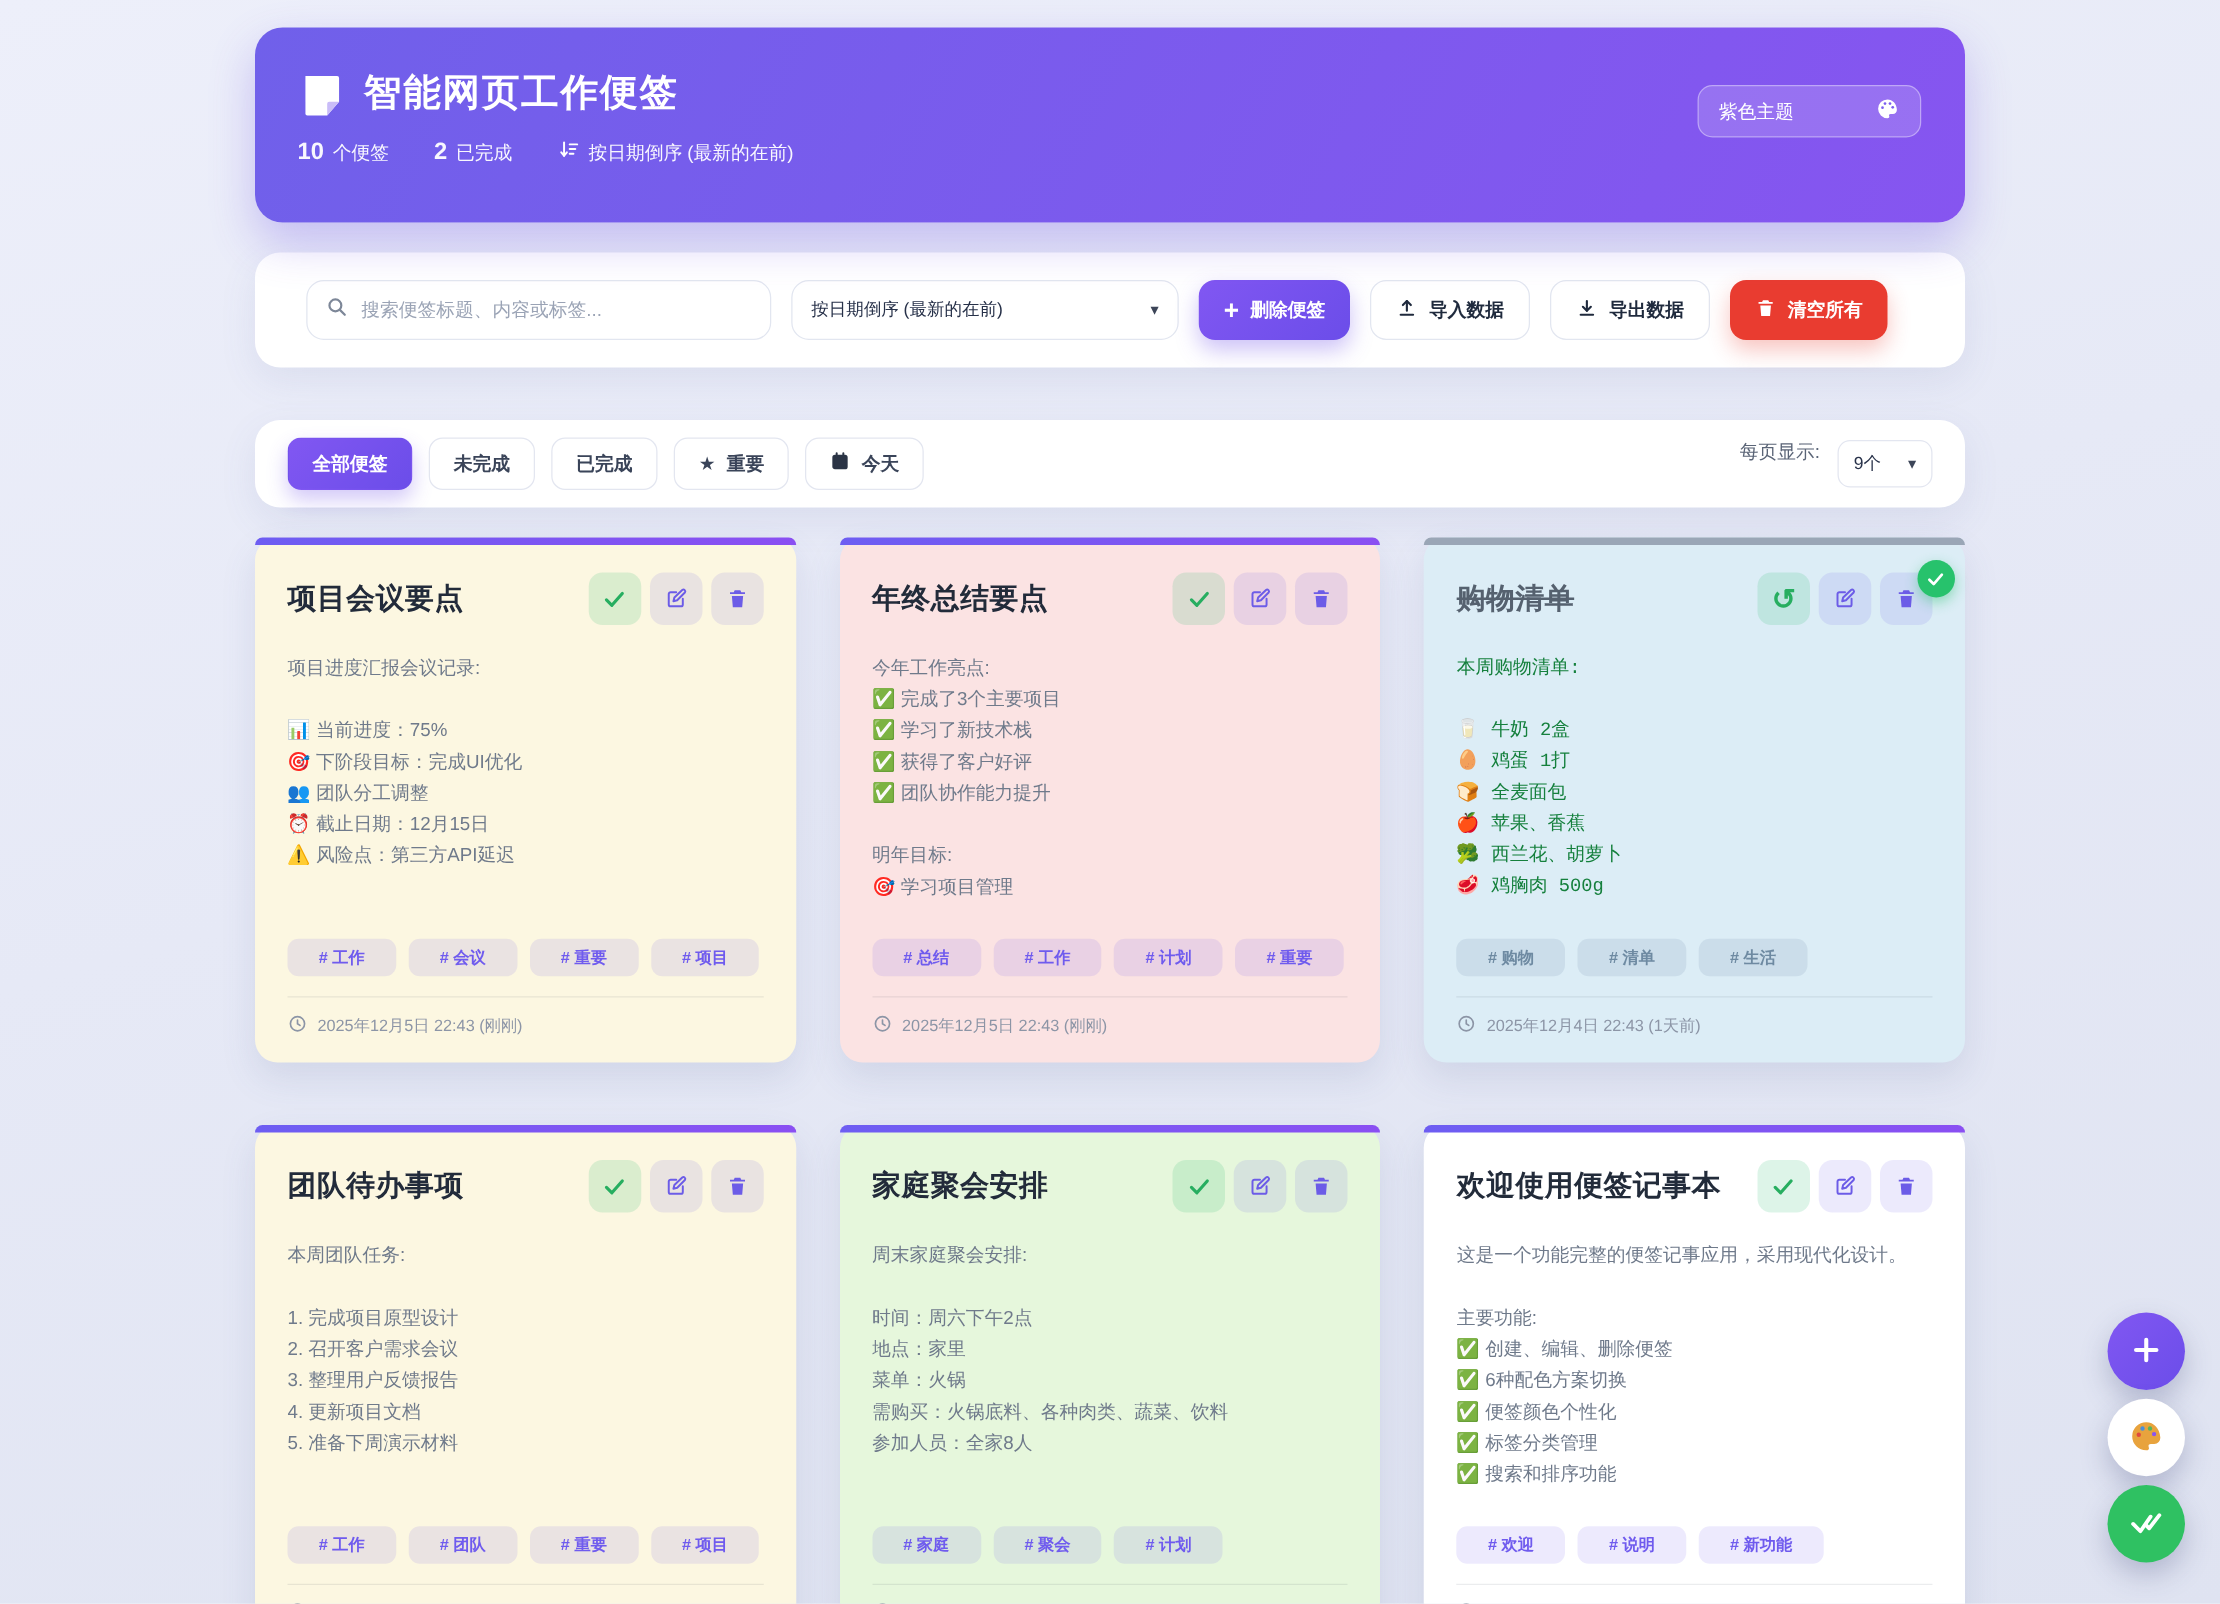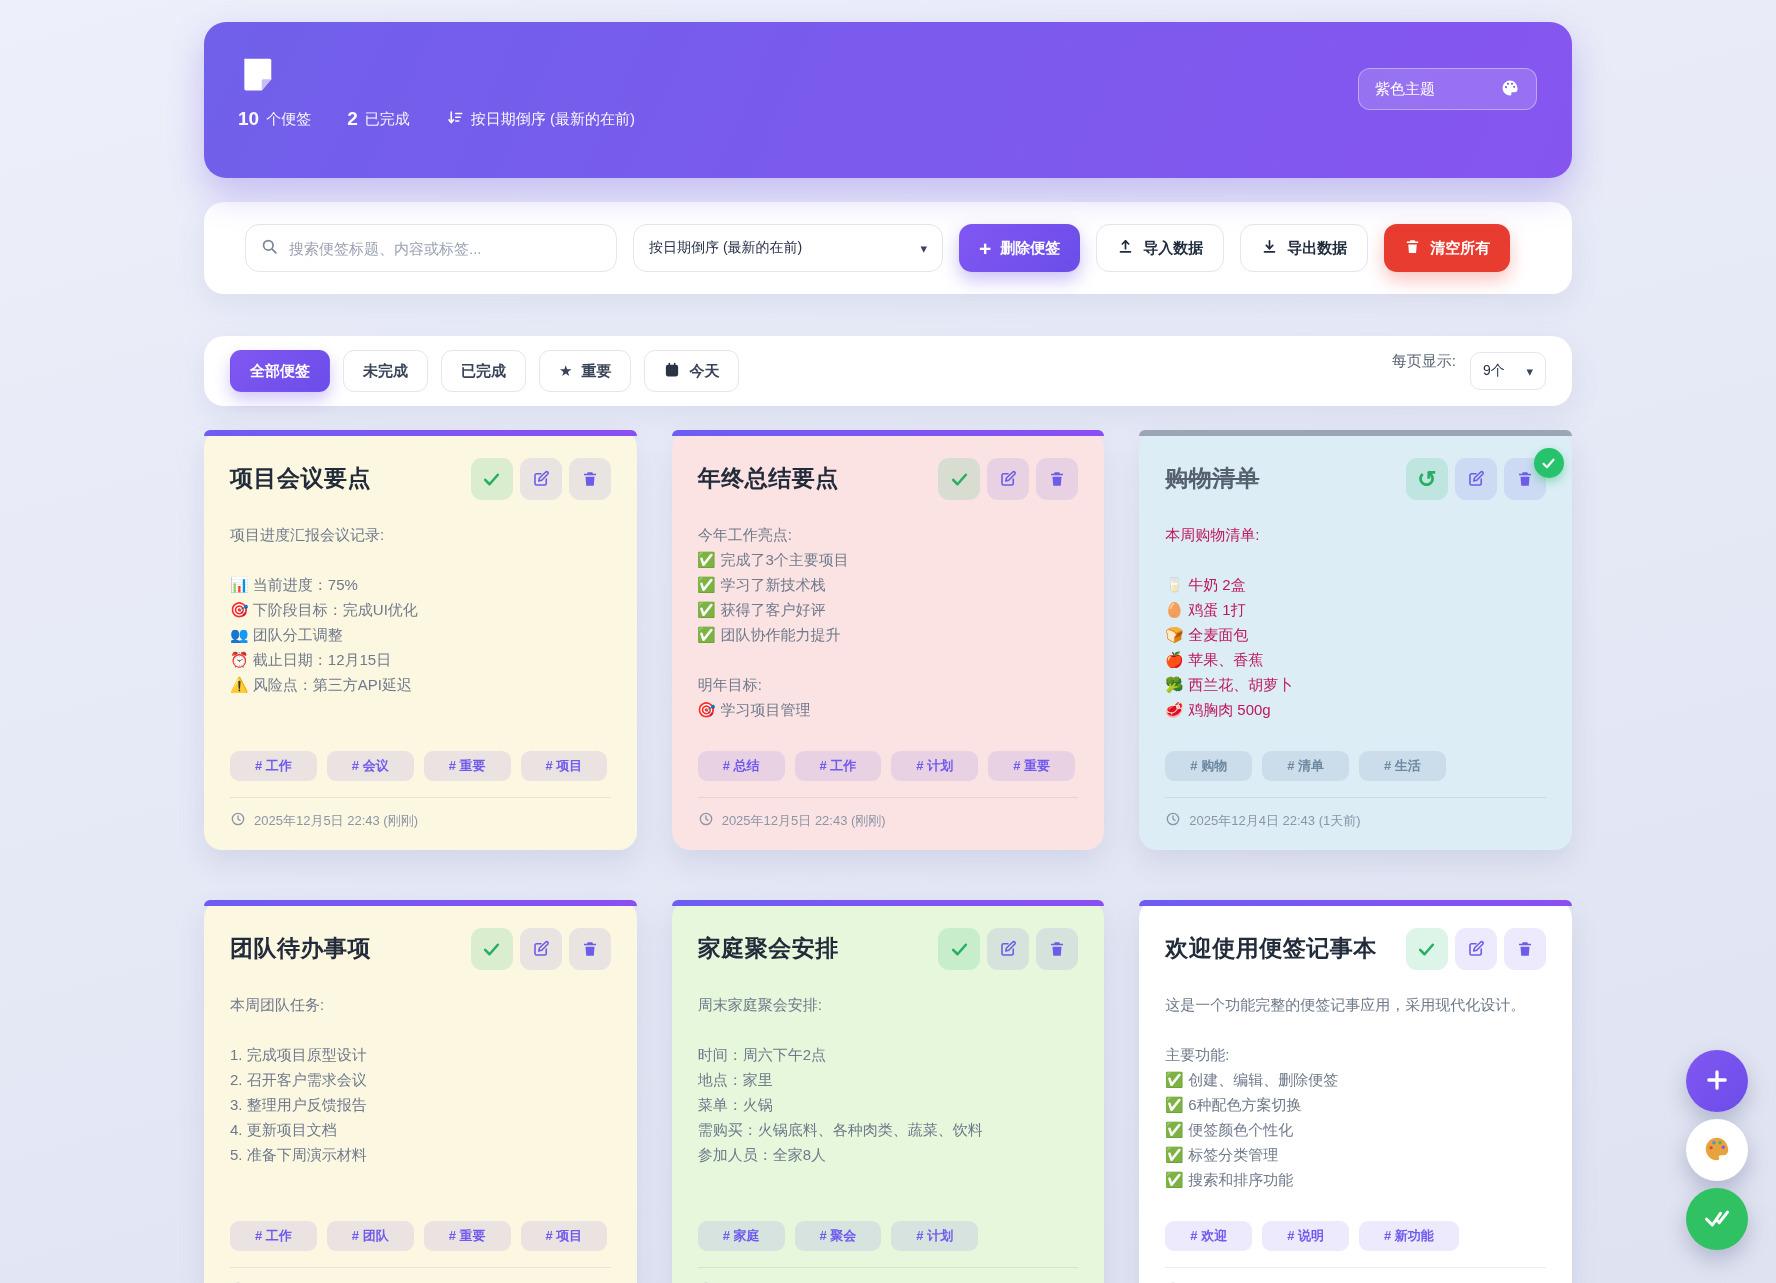--- a/index.html
+++ b/index.html
@@ -75,21 +75,21 @@
   .card-title { font-size:23px; font-weight:bold; color:#222b3a; letter-spacing:.5px; padding-top:5px; }
   .completed .card-title { text-decoration:line-through; color:#55616f; }
   .card-actions { display:flex; gap:7px; }
   .act { width:42px; height:42px; border-radius:11px; border:0; display:flex; align-items:center;
     justify-content:center; cursor:pointer; }
   .act.check,.act.undo { background:rgba(46,184,110,.16); color:#27ae60; }
   .act.edit,.act.del { background:rgba(108,92,231,.13); color:#6c5ce7; }
   .act.undo { font-size:23px; font-weight:bold; line-height:1; }
   .card-body { position:relative; margin-top:22px; flex:1; overflow:hidden; }
   .card-content { white-space:pre-line; font-size:15px; line-height:25px; color:#6f7a8b; }
-  .completed .card-content { color:#be185d; }
+  .completed .card-content { color:#15803d;font-family:Liberation Mono, monospace; }
   .card-tags { display:flex; gap:10px; margin-top:10px; }
   .tag { height:30px; display:inline-flex; align-items:center; padding:0 25px; border-radius:9px;
     background:rgba(116,92,240,.13); color:#6f5bee; font-size:13px; font-weight:bold; cursor:pointer; }
   .completed .tag { background:rgba(100,130,160,.14); color:#6e8aa2;text-align:right; }
   .card-foot { margin-top:16px; border-top:1px solid rgba(30,40,70,.09); padding-top:13px;
     display:flex; align-items:center; gap:8px; color:#8c95a6; font-size:13px; }
   .done-badge { position:absolute; top:18px; right:8px; width:30px; height:30px; border-radius:50%;
     background:#27c26c; display:flex; align-items:center; justify-content:center;
     box-shadow:0 4px 10px rgba(39,194,108,.45); z-index:3; color:#fff; }
 
@@ -107,20 +107,21 @@
 <div class="container">
 
   <header class="app-header">
     <div class="title-row">
       <span class="logo-box">
         <svg viewBox="0 0 24 24" width="38" height="38">
             <path fill="#ffffff" d="M4 3h16a1 1 0 0 1 1 1v12l-6 7H5a1 1 0 0 1-1-1V4z"></path>
             <path fill="#c9bcf8" d="M15 23v-6a1 1 0 0 1 1-1h5z"></path>
           </svg>
       </span>
+      <h1 class="app-title">智能网页工作便签</h1>
     </div>
     <div class="stats-row">
       <span class="stat">
         <b>10</b>
           <span>个便签</span>
       </span>
       <span class="stat">
         <b>2</b>
           <span>已完成</span>
       </span>

